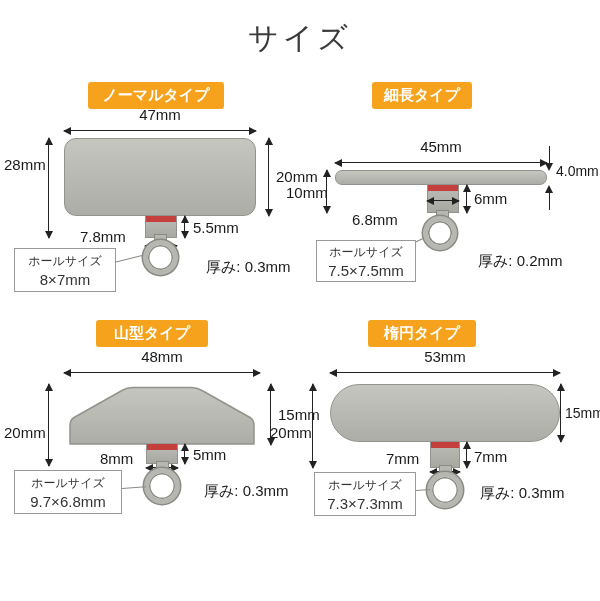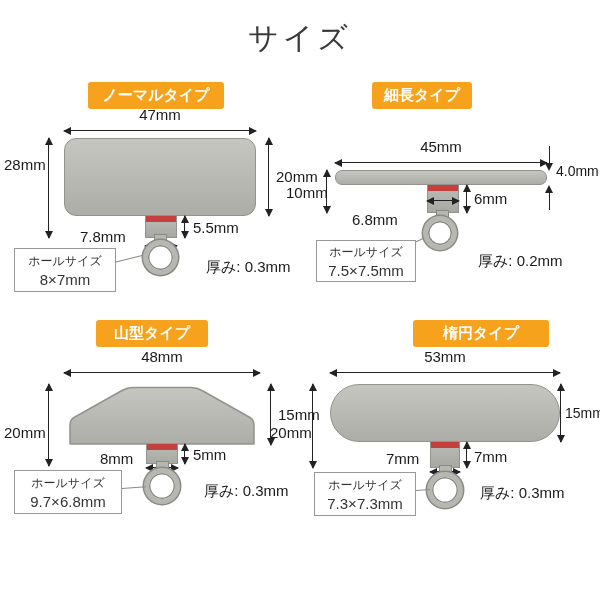--- a/index.html
+++ b/index.html
@@ -166,21 +166,21 @@
 
     <div class="lead" style="left:122px;top:488px;width:24px;transform:rotate(-4deg);"></div>
     <div class="hole-box" style="left:14px;top:470px;width:108px;height:44px;">
       <div class="l1">ホールサイズ</div>
       <div class="l2">9.7×6.8mm</div>
     </div>
     <div class="dim-label" style="left:204px;top:482px;">厚み: 0.3mm</div>
   </div>
 
   <div>
-    <div class="badge" style="left:368px;top:320px;width:136px;margin-left:45px;">楕円タイプ</div>
+    <div class="badge" style="left:368px;top:320px;width:108px;">楕円タイプ</div>
 
     <div class="dim-label" style="left:330px;top:348px;width:230px;text-align:center;">53mm</div>
     <div class="dim-h" style="left:330px;top:372px;width:230px;"></div>
 
     <div class="body-rect" style="left:330px;top:384px;width:230px;height:58px;border-radius:29px;"></div>
 
     <div class="dim-v" style="left:312px;top:384px;height:84px;"></div>
     <div class="dim-label" style="left:270px;top:424px;width:36px;text-align:right;">20mm</div>
 
     <div class="dim-v" style="left:560px;top:384px;height:58px;"></div>

